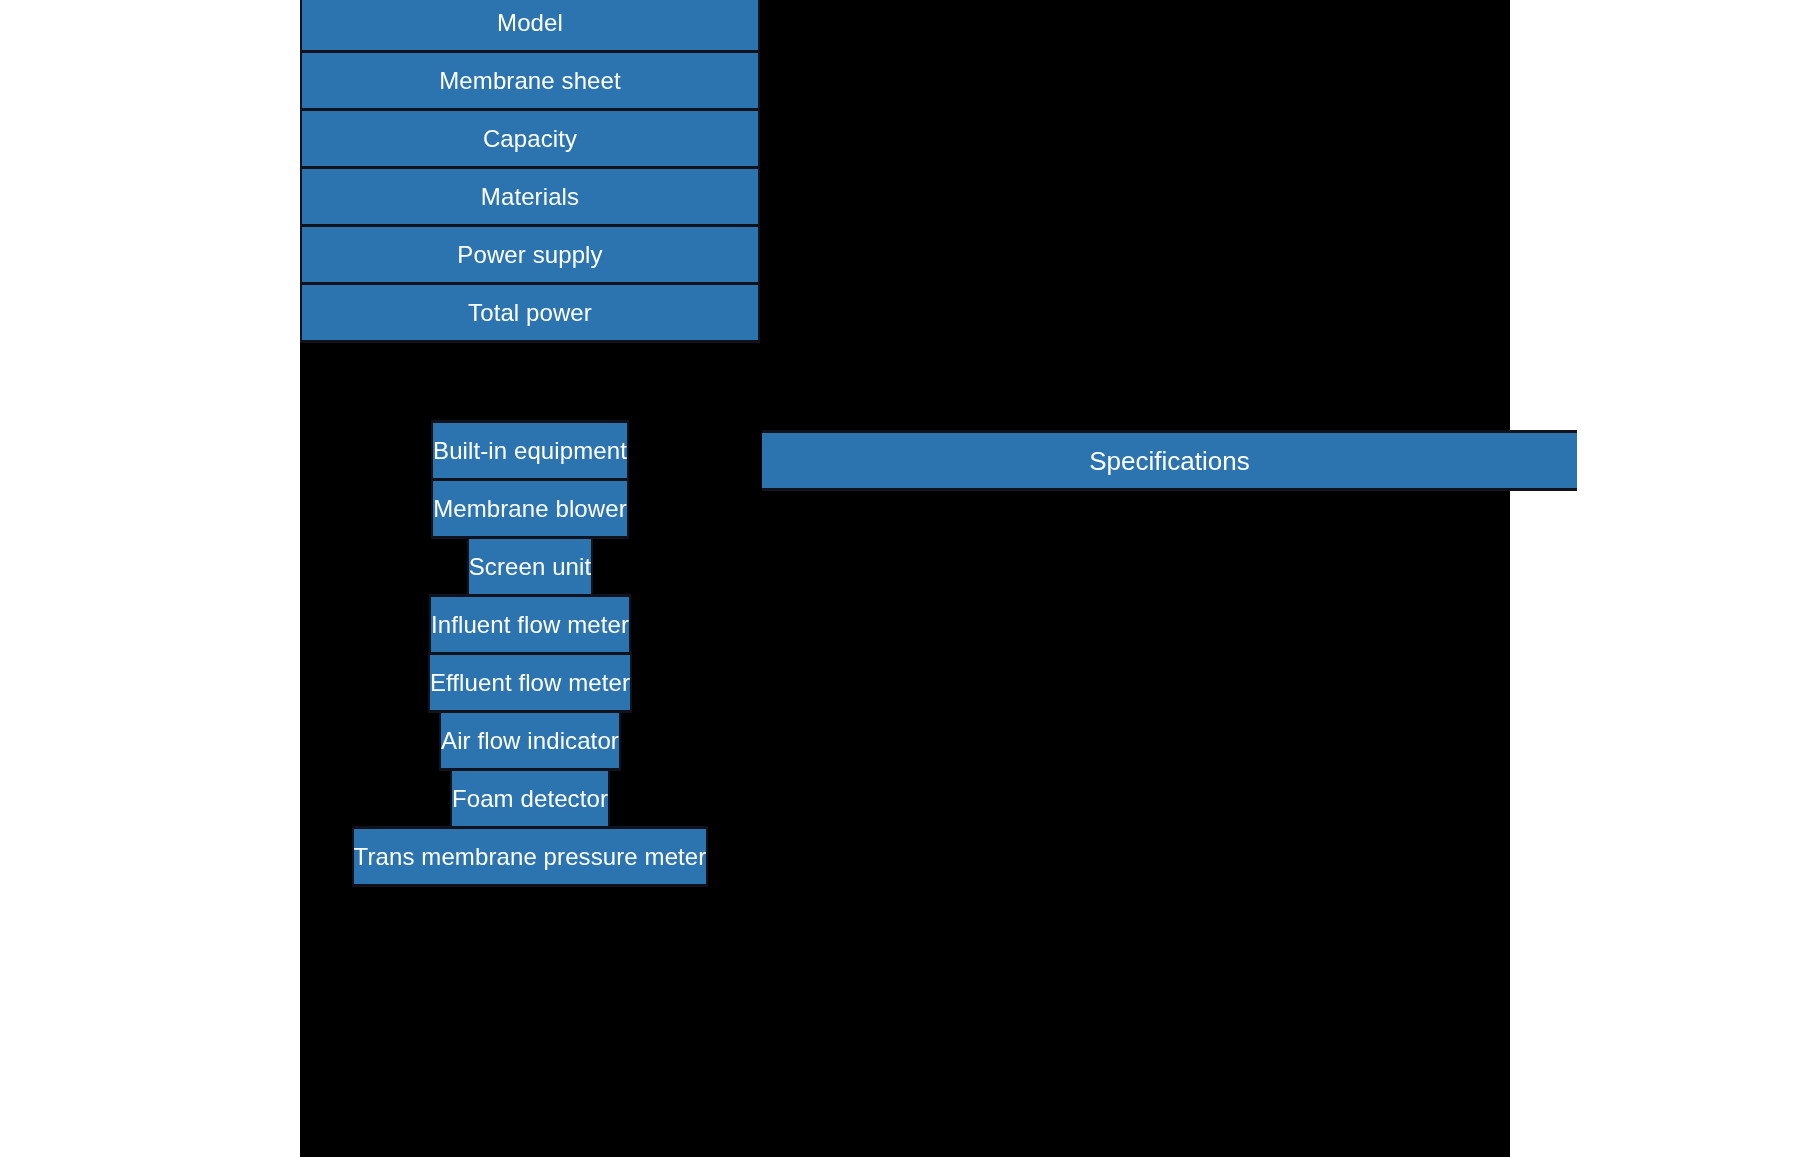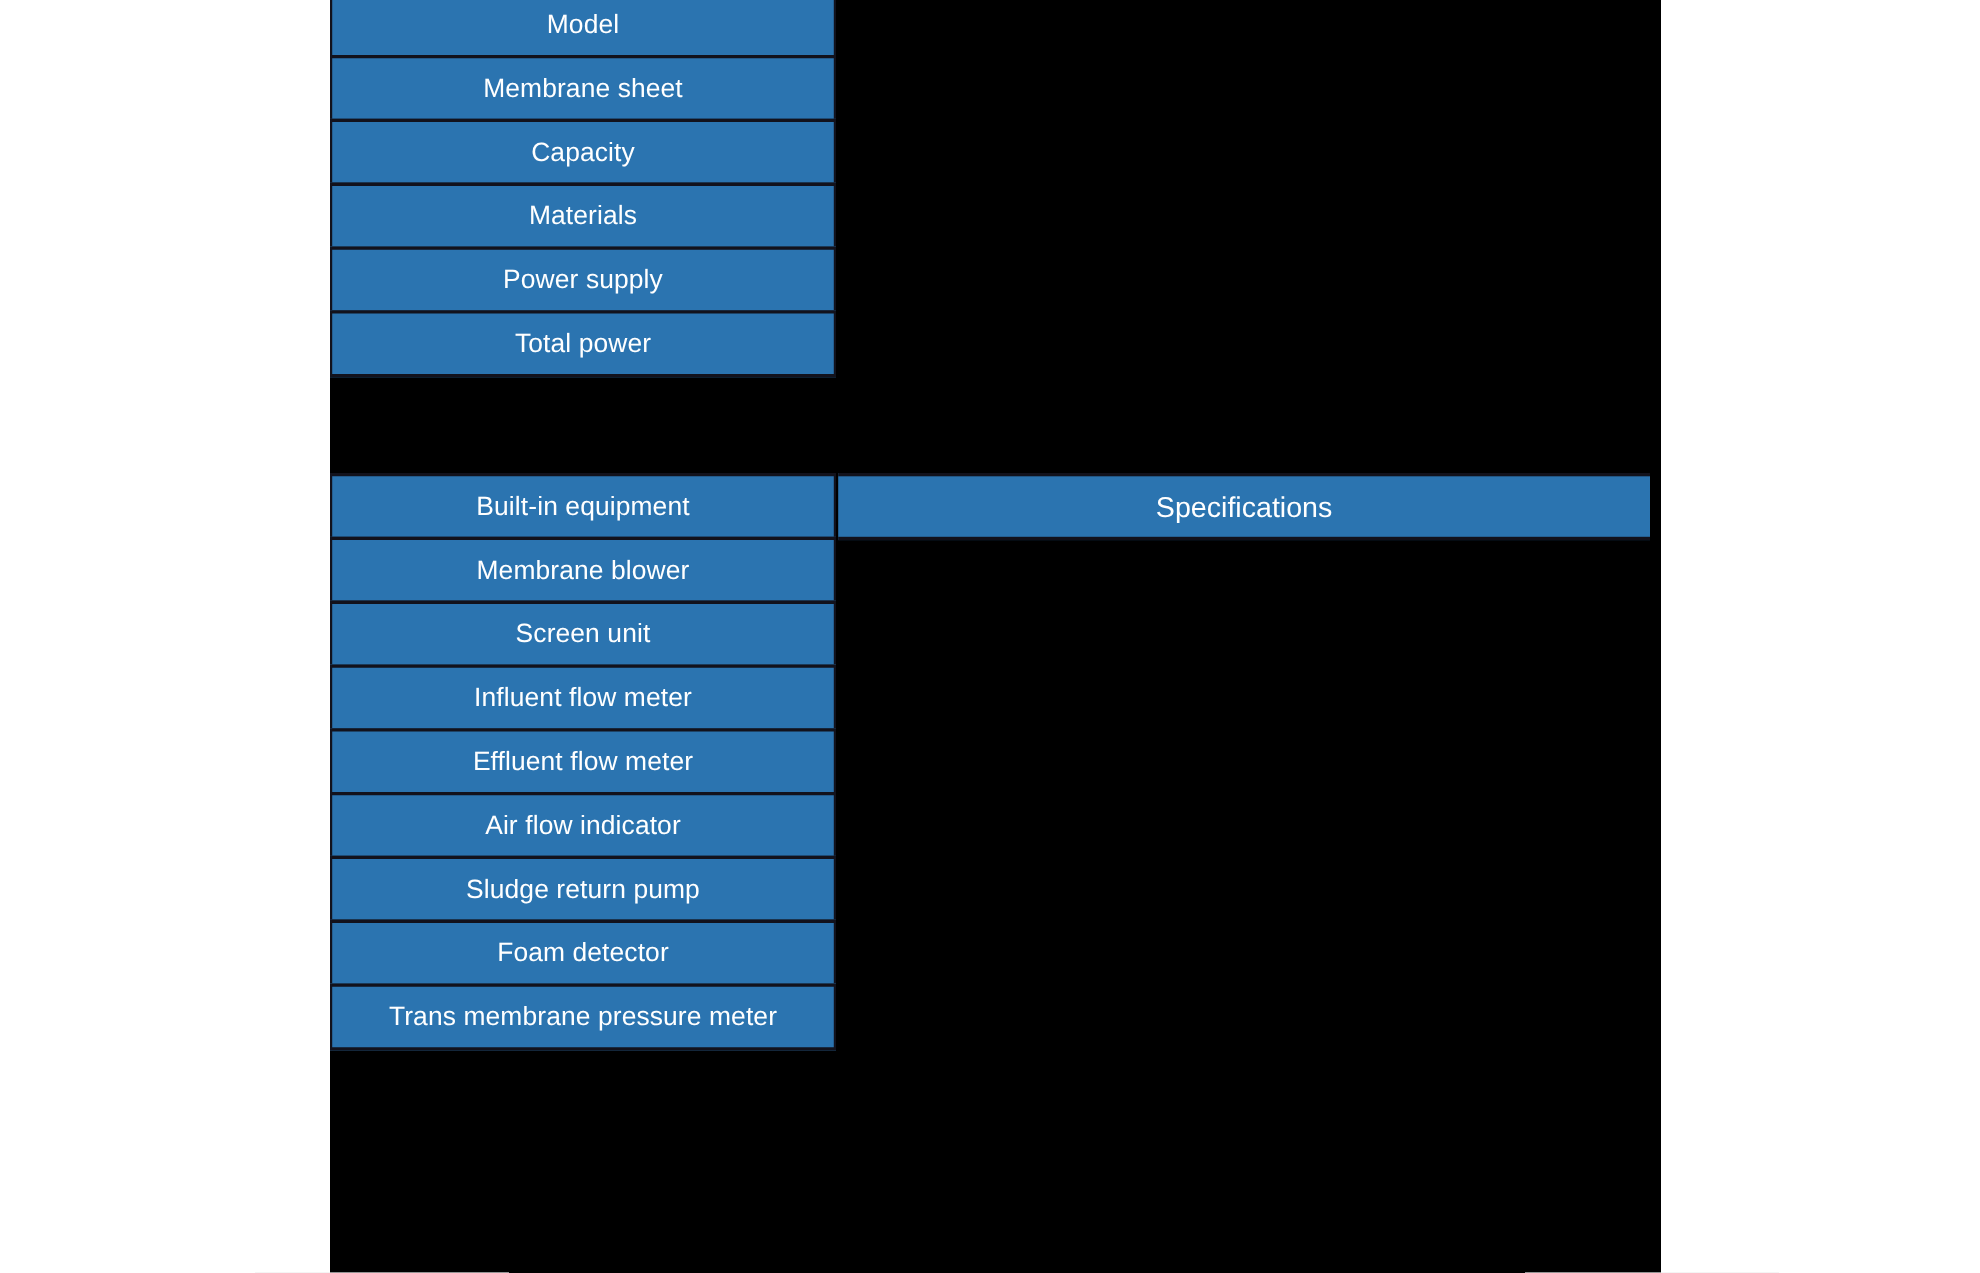--- a/index.html
+++ b/index.html
@@ -36,22 +36,23 @@
     box-sizing: border-box;
   }
 
   #table-top {
     left: 300px;
     top: -8px;
     width: 460px;
   }
   #table-bottom {
     left: 300px;
-    top: 430px;
+    top: 420px;
     width: 460px;
+    align-items: center;
   }
 
   .spec-row {
     position: relative;
     height: 61px;
     box-sizing: border-box;
     display: flex;
     align-items: center;
     justify-content: center;
     background: #2B74B0;
@@ -67,21 +68,21 @@
     line-height: 1;
     letter-spacing: 0.1px;
     white-space: nowrap;
   }
 
   
   #spec-header {
     position: absolute;
     left: 762px;
     top: 430px;
-    width: 738px;
+    width: 815px;
     height: 61px;
     box-sizing: border-box;
     background: #2B74B0;
     border-top: 3px solid #12121c;
     border-bottom: 3px solid #12121c;
     display: flex;
     align-items: center;
     justify-content: center;
   }
   #spec-header .cell-label {
@@ -132,23 +133,20 @@
     <div class="spec-row">
       <span class="cell-label">Influent flow meter</span>
     </div>
     <div class="spec-row">
       <span class="cell-label">Effluent flow meter</span>
     </div>
     <div class="spec-row">
       <span class="cell-label">Air flow indicator</span>
     </div>
     <div class="spec-row">
-      <span class="cell-label">Sludge return pump</span>
-    </div>
-    <div class="spec-row">
       <span class="cell-label">Foam detector</span>
     </div>
     <div class="spec-row">
       <span class="cell-label">Trans membrane pressure meter</span>
     </div>
   </div>
 
   <div id="spec-header">
     <span class="cell-label">Specifications</span>
   </div>

